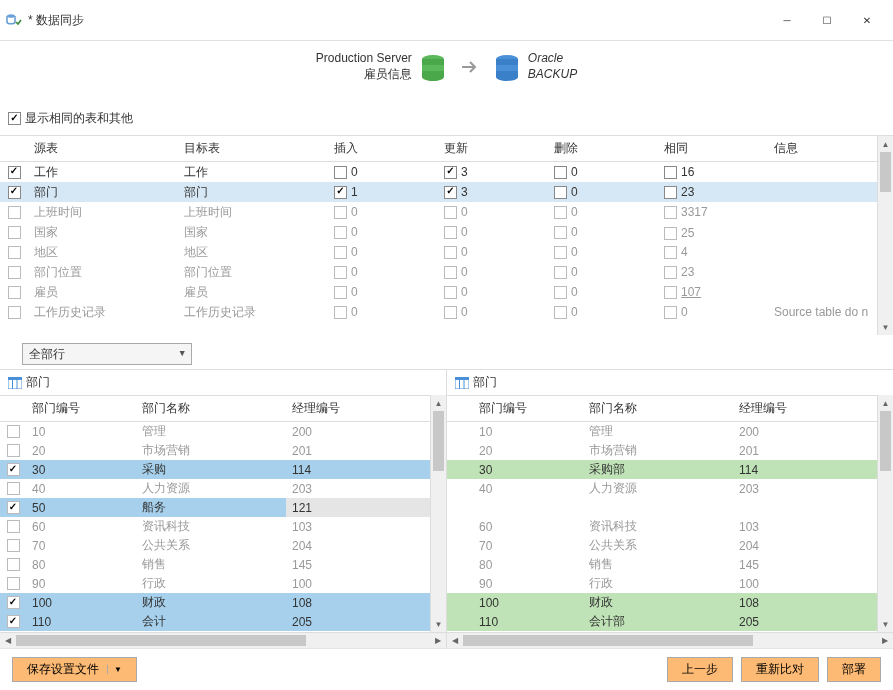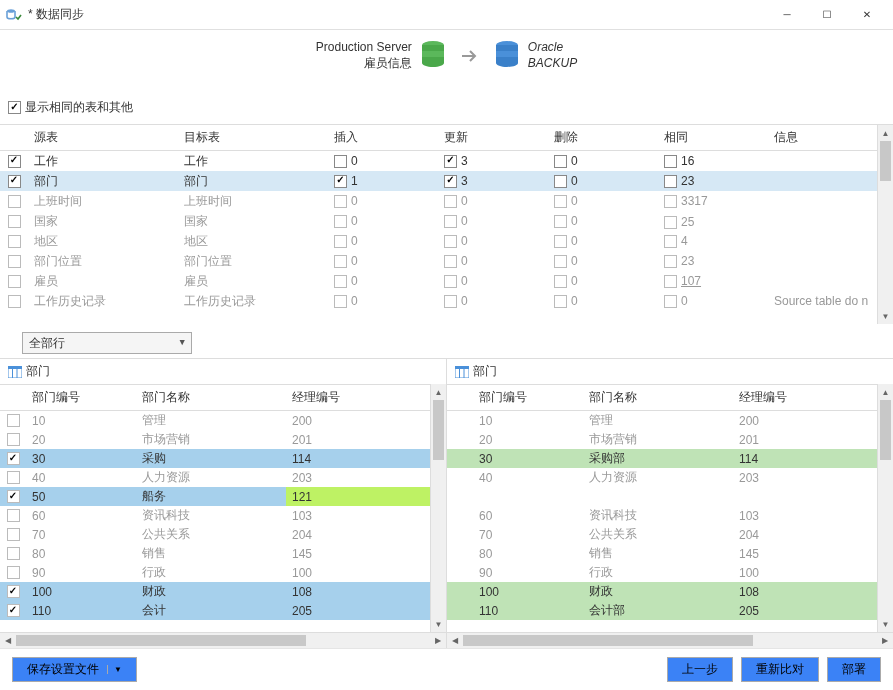--- a/index.html
+++ b/index.html
@@ -1,26 +1,26 @@
 <!DOCTYPE html>
 <html><head>
 <meta charset="utf-8">
 <style>
 * { box-sizing: border-box; margin: 0; padding: 0; }
 body { font-family: "Microsoft YaHei", "Segoe UI", sans-serif; font-size: 12px; color: #333; background: #fff; width: 893px; height: 690px; overflow: hidden; display: flex; flex-direction: column; }
 
 
-.titlebar { display: flex; align-items: center; height: 30px; padding: 0 6px; border-bottom: 1px solid #e0e0e0; }
+.titlebar { display: flex; align-items: center; height: 41px; padding: 0 6px; border-bottom: 1px solid #e0e0e0; }
 .titlebar .app-icon { width: 16px; height: 16px; margin-right: 6px; }
 .titlebar .title { flex: 1; font-size: 12px; }
 .titlebar .winbtn { width: 40px; height: 28px; display: flex; align-items: center; justify-content: center; font-family: "Segoe UI Symbol", sans-serif; font-size: 10px; }
 
 
 .conn-header { display: flex; align-items: center; justify-content: center; gap: 14px; padding: 10px 0 6px; }
-.conn-block { display: flex; align-items: flex-start; gap: 8px; }
+.conn-block { display: flex; align-items: flex-end; gap: 8px; }
 .conn-text { text-align: right; line-height: 1.3; }
 .conn-text.left { text-align: right; }
 .conn-text.right { text-align: left; font-style: italic; }
 .db-icon { width: 26px; height: 28px; }
 .arrow { color: #888; }
 
 
 .show-same-row { padding: 4px 8px 8px; display: flex; align-items: center; gap: 4px; margin-top: 18px; }
 
 
@@ -59,21 +59,21 @@
 .hscroll-row { display: flex; height: 16px; border-top: 1px solid #ddd; }
 .hscroll { flex: 1; background: #f0f0f0; display: flex; align-items: center; position: relative; }
 .hscroll .arr { width: 16px; text-align: center; font-size: 8px; color: #666; }
 .hscroll .track { flex: 1; position: relative; height: 100%; }
 .hscroll .hthumb { position: absolute; top: 2px; bottom: 2px; background: #c8c8c8; }
 .hscroll + .hscroll { border-left: 1px solid #ddd; }
 
 
 .footer { display: flex; align-items: center; padding: 8px 12px; gap: 8px; border-top: 1px solid #e5e5e5; }
 .footer .spacer { flex: 1; }
-.btn { border: 1px solid #aaa; background: #3b82f6; padding: 3px 14px; font-size: 12px; font-family: inherit; display: inline-flex; align-items: center; gap: 4px; }
+.btn { border: 1px solid #aaa; background: #fdba74; padding: 3px 14px; font-size: 12px; font-family: inherit; display: inline-flex; align-items: center; gap: 4px; }
 .btn .drop { font-size: 8px; border-left: 1px solid #aaa; padding-left: 6px; margin-left: 4px; }
 </style>
 </head>
 <body>
 
 <div class="titlebar">
   <svg class="app-icon" viewBox="0 0 16 16">
     <ellipse cx="5" cy="4" rx="4" ry="1.8" fill="#6aa0d8"></ellipse>
     <path d="M1 4v6c0 1 1.8 1.8 4 1.8s4-.8 4-1.8V4" fill="none" stroke="#6aa0d8" stroke-width="1.6"></path>
     <path d="M10 10l2 2 3-4" fill="none" stroke="#3a8a3a" stroke-width="1.6"></path>
@@ -263,21 +263,21 @@
             <span class="cb  gray"></span>
           </div>
           <div class="dcell">40</div>
           <div class="dcell">人力资源</div>
           <div class="dcell">203</div>
           <div class="dcell cbcell" style="background: rgb(166, 208, 236); color: rgb(51, 51, 51);">
             <span class="cb checked gray"></span>
           </div>
           <div class="dcell" style="background: rgb(166, 208, 236); color: rgb(51, 51, 51);">50</div>
           <div class="dcell" style="background: rgb(166, 208, 236); color: rgb(51, 51, 51);">船务</div>
-          <div class="dcell" style="background: #bef264; color: rgb(51, 51, 51);">121</div>
+          <div class="dcell" style="background: #e5e5e5; color: rgb(51, 51, 51);">121</div>
           <div class="dcell cbcell">
             <span class="cb  gray"></span>
           </div>
           <div class="dcell">60</div>
           <div class="dcell">资讯科技</div>
           <div class="dcell">103</div>
           <div class="dcell cbcell">
             <span class="cb  gray"></span>
           </div>
           <div class="dcell">70</div>

